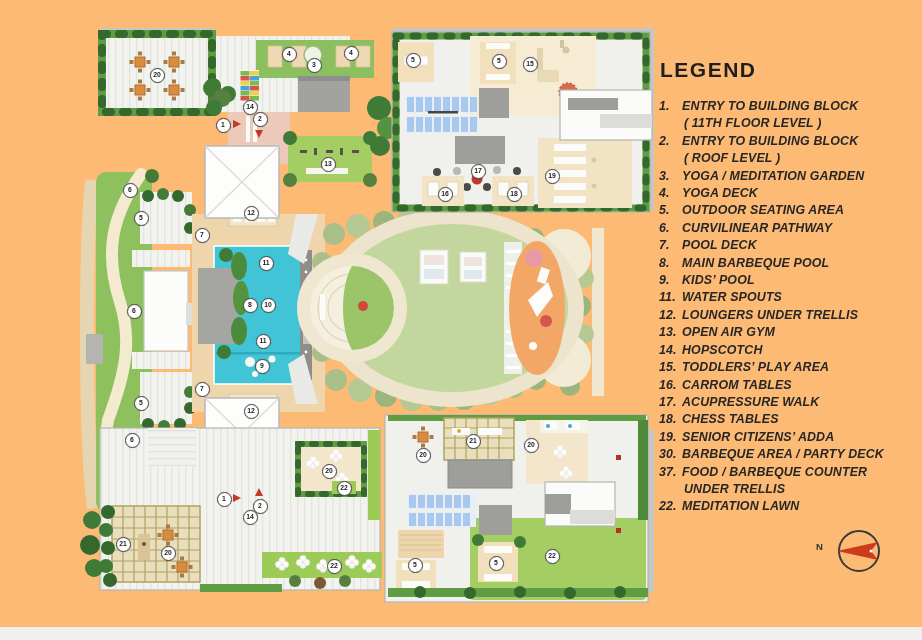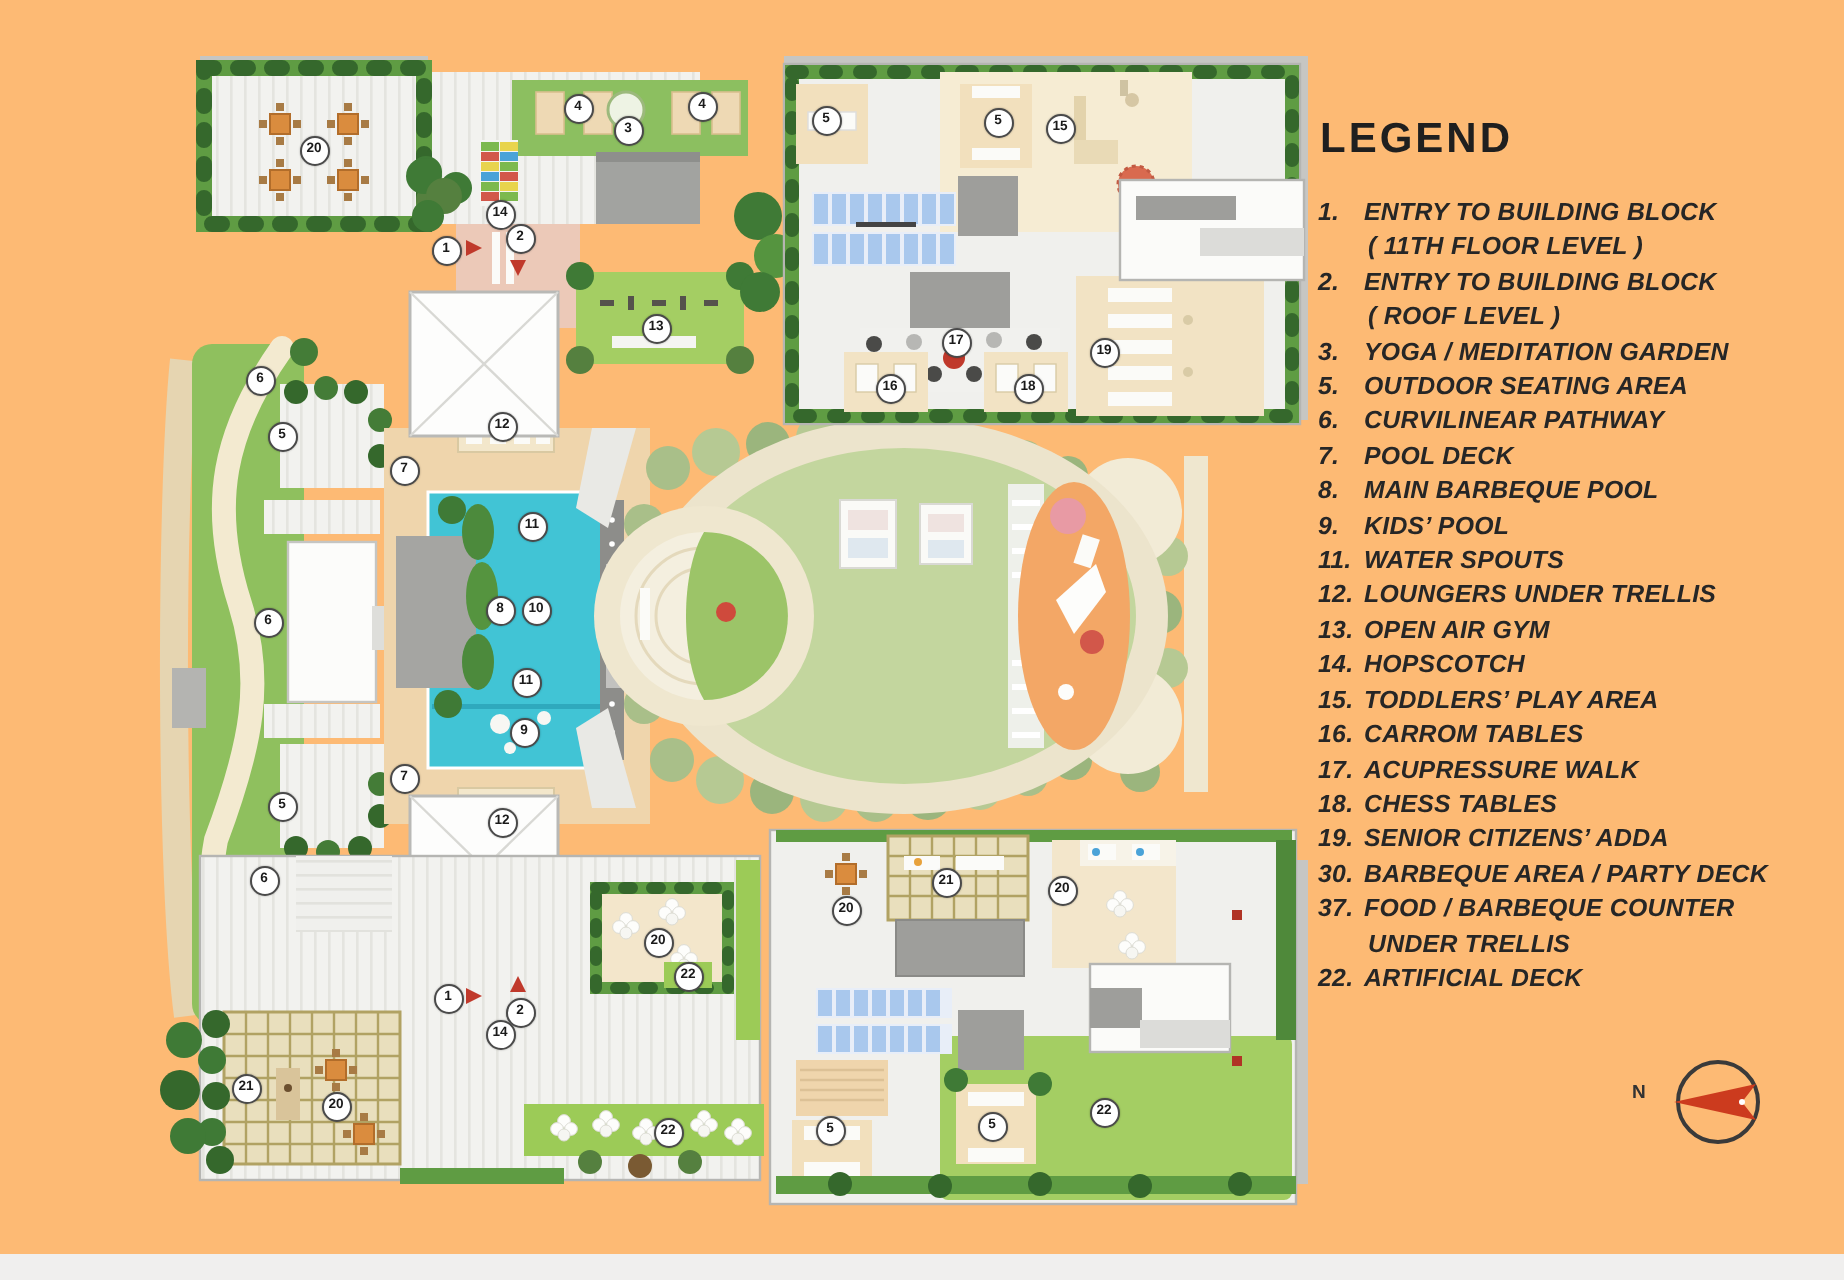--- a/index.html
+++ b/index.html
@@ -554,20 +554,23 @@
   <div class="line2">( 11TH FLOOR LEVEL )</div></div>
 
   <div class="legend-item">
     <span class="num">2.</span><span class="lbl">ENTRY TO BUILDING BLOCK</span>
   <div class="line2">( ROOF LEVEL )</div></div>
 
   <div class="legend-item">
     <span class="num">3.</span><span class="lbl">YOGA / MEDITATION GARDEN</span>
   </div>
 
+  <div class="legend-item">
+    <span class="num">4.</span><span class="lbl">YOGA DECK</span>
+  </div>
 
   <div class="legend-item">
     <span class="num">5.</span><span class="lbl">OUTDOOR SEATING AREA</span>
   </div>
 
   <div class="legend-item">
     <span class="num">6.</span><span class="lbl">CURVILINEAR PATHWAY</span>
   </div>
 
   <div class="legend-item">
@@ -621,21 +624,21 @@
 
   <div class="legend-item">
     <span class="num">30.</span><span class="lbl">BARBEQUE AREA / PARTY DECK</span>
   </div>
 
   <div class="legend-item">
     <span class="num">37.</span><span class="lbl">FOOD / BARBEQUE COUNTER</span>
   <div class="line2">UNDER TRELLIS</div></div>
 
   <div class="legend-item">
-    <span class="num">22.</span><span class="lbl">ARTIFICIAL DECK</span>
+    <span class="num">22.</span><span class="lbl">MEDITATION LAWN</span>
   </div>
 </div>
 </div>
 
 <div class="compass">
   <span class="compass-n">N</span>
   <svg width="48" height="46" viewBox="0 0 48 46">
     <circle cx="25" cy="23" r="20" fill="none" stroke="#3a3a3a" stroke-width="2"></circle>
     <polygon points="3,23 44,14 37,23 44,32" fill="#cc3b1e"></polygon>
     <circle cx="37" cy="23" r="1.5" fill="#ffffff"></circle>

